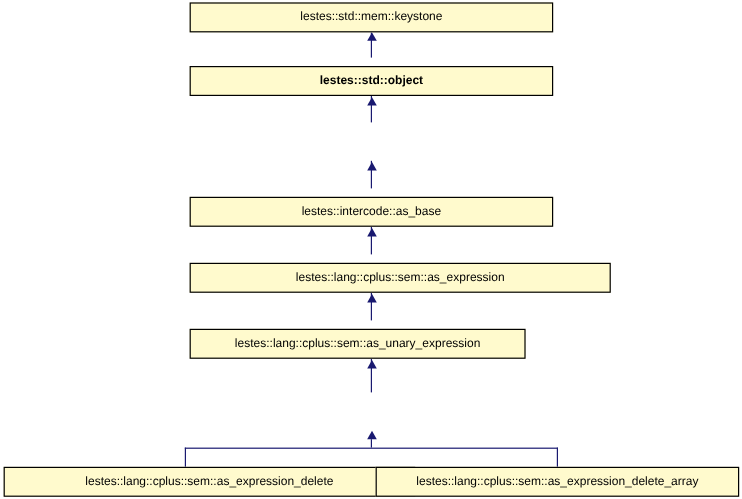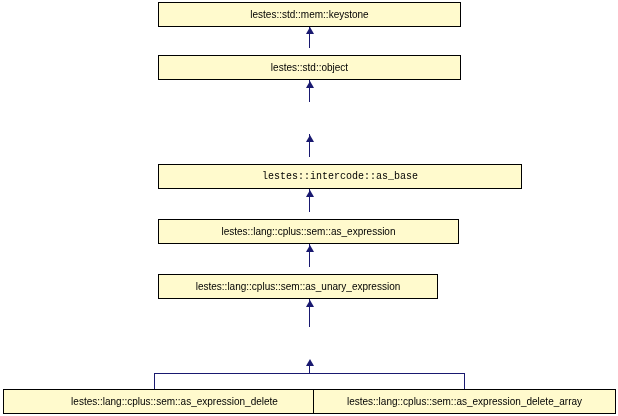--- a/index.html
+++ b/index.html
@@ -80,30 +80,30 @@
   <div class="edge-v" style="left:309px; top:366px; height:7px;"></div>
   <div class="arrow" style="left:306px; top:359px;"></div>
   <div class="edge-h" style="left:154px; top:373px; width:311px;"></div>
   <div class="edge-v" style="left:154px; top:373px; height:16px;"></div>
   <div class="edge-v" style="left:464px; top:373px; height:16px;"></div>
 
   <div class="node" style="left:158px; top:2px; width:303px; height:25px;">
     <span>lestes::std::mem::keystone</span>
   </div>
 
-  <div class="node" style="left:158px; top:55px; width:303px; height:25px;">
+  <div class="node" style="left:158px; top:55px; width:303px; height:25px;font-weight:bold;">
     <span>lestes::std::object</span>
   </div>
 
 
-  <div class="node" style="left:158px; top:164px; width:364px; height:25px;font-family:Liberation Mono, monospace;">
+  <div class="node" style="left:158px; top:164px; width:303px; height:25px;">
     <span>lestes::intercode::as_base</span>
   </div>
 
-  <div class="node" style="left:158px; top:219px; width:301px; height:25px;">
+  <div class="node" style="left:158px; top:219px; width:351px; height:25px;">
     <span>lestes::lang::cplus::sem::as_expression</span>
   </div>
 
   <div class="node" style="left:158px; top:274px; width:280px; height:25px;">
     <span>lestes::lang::cplus::sem::as_unary_expression</span>
   </div>
 
 
   <div class="node" style="left:3px; top:389px; width:343px; height:25px;">
     <span>lestes::lang::cplus::sem::as_expression_delete</span>

